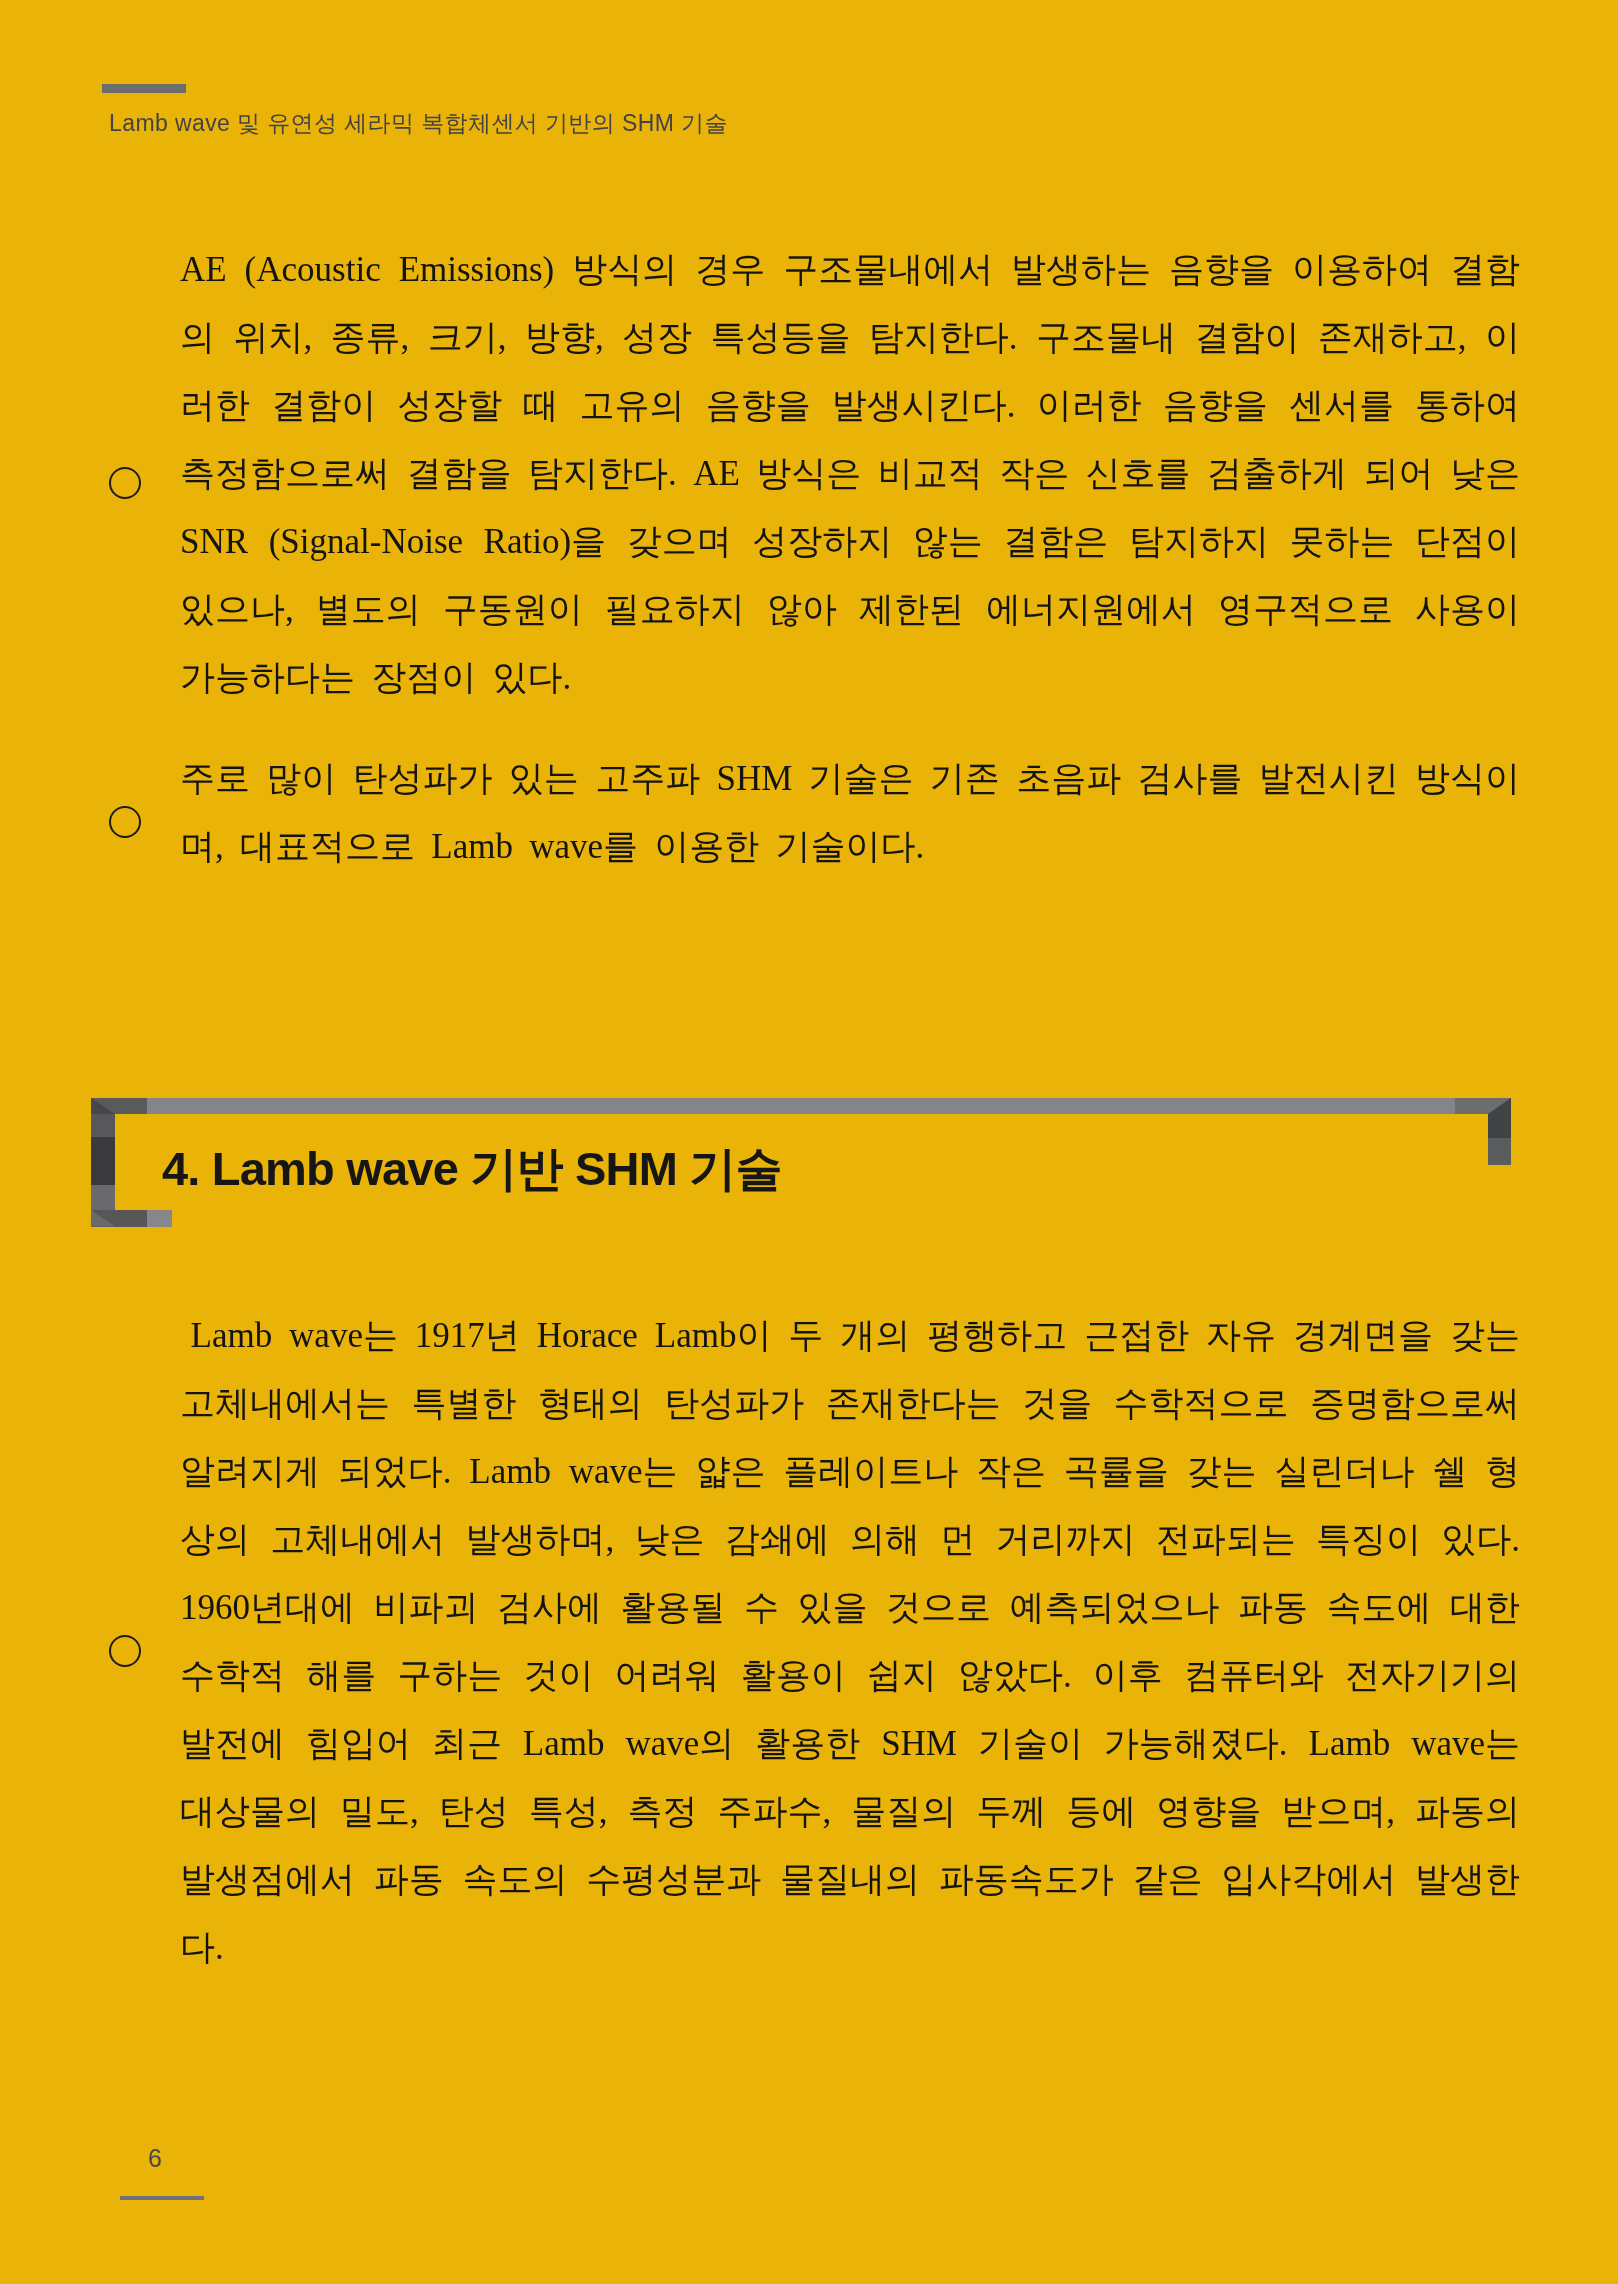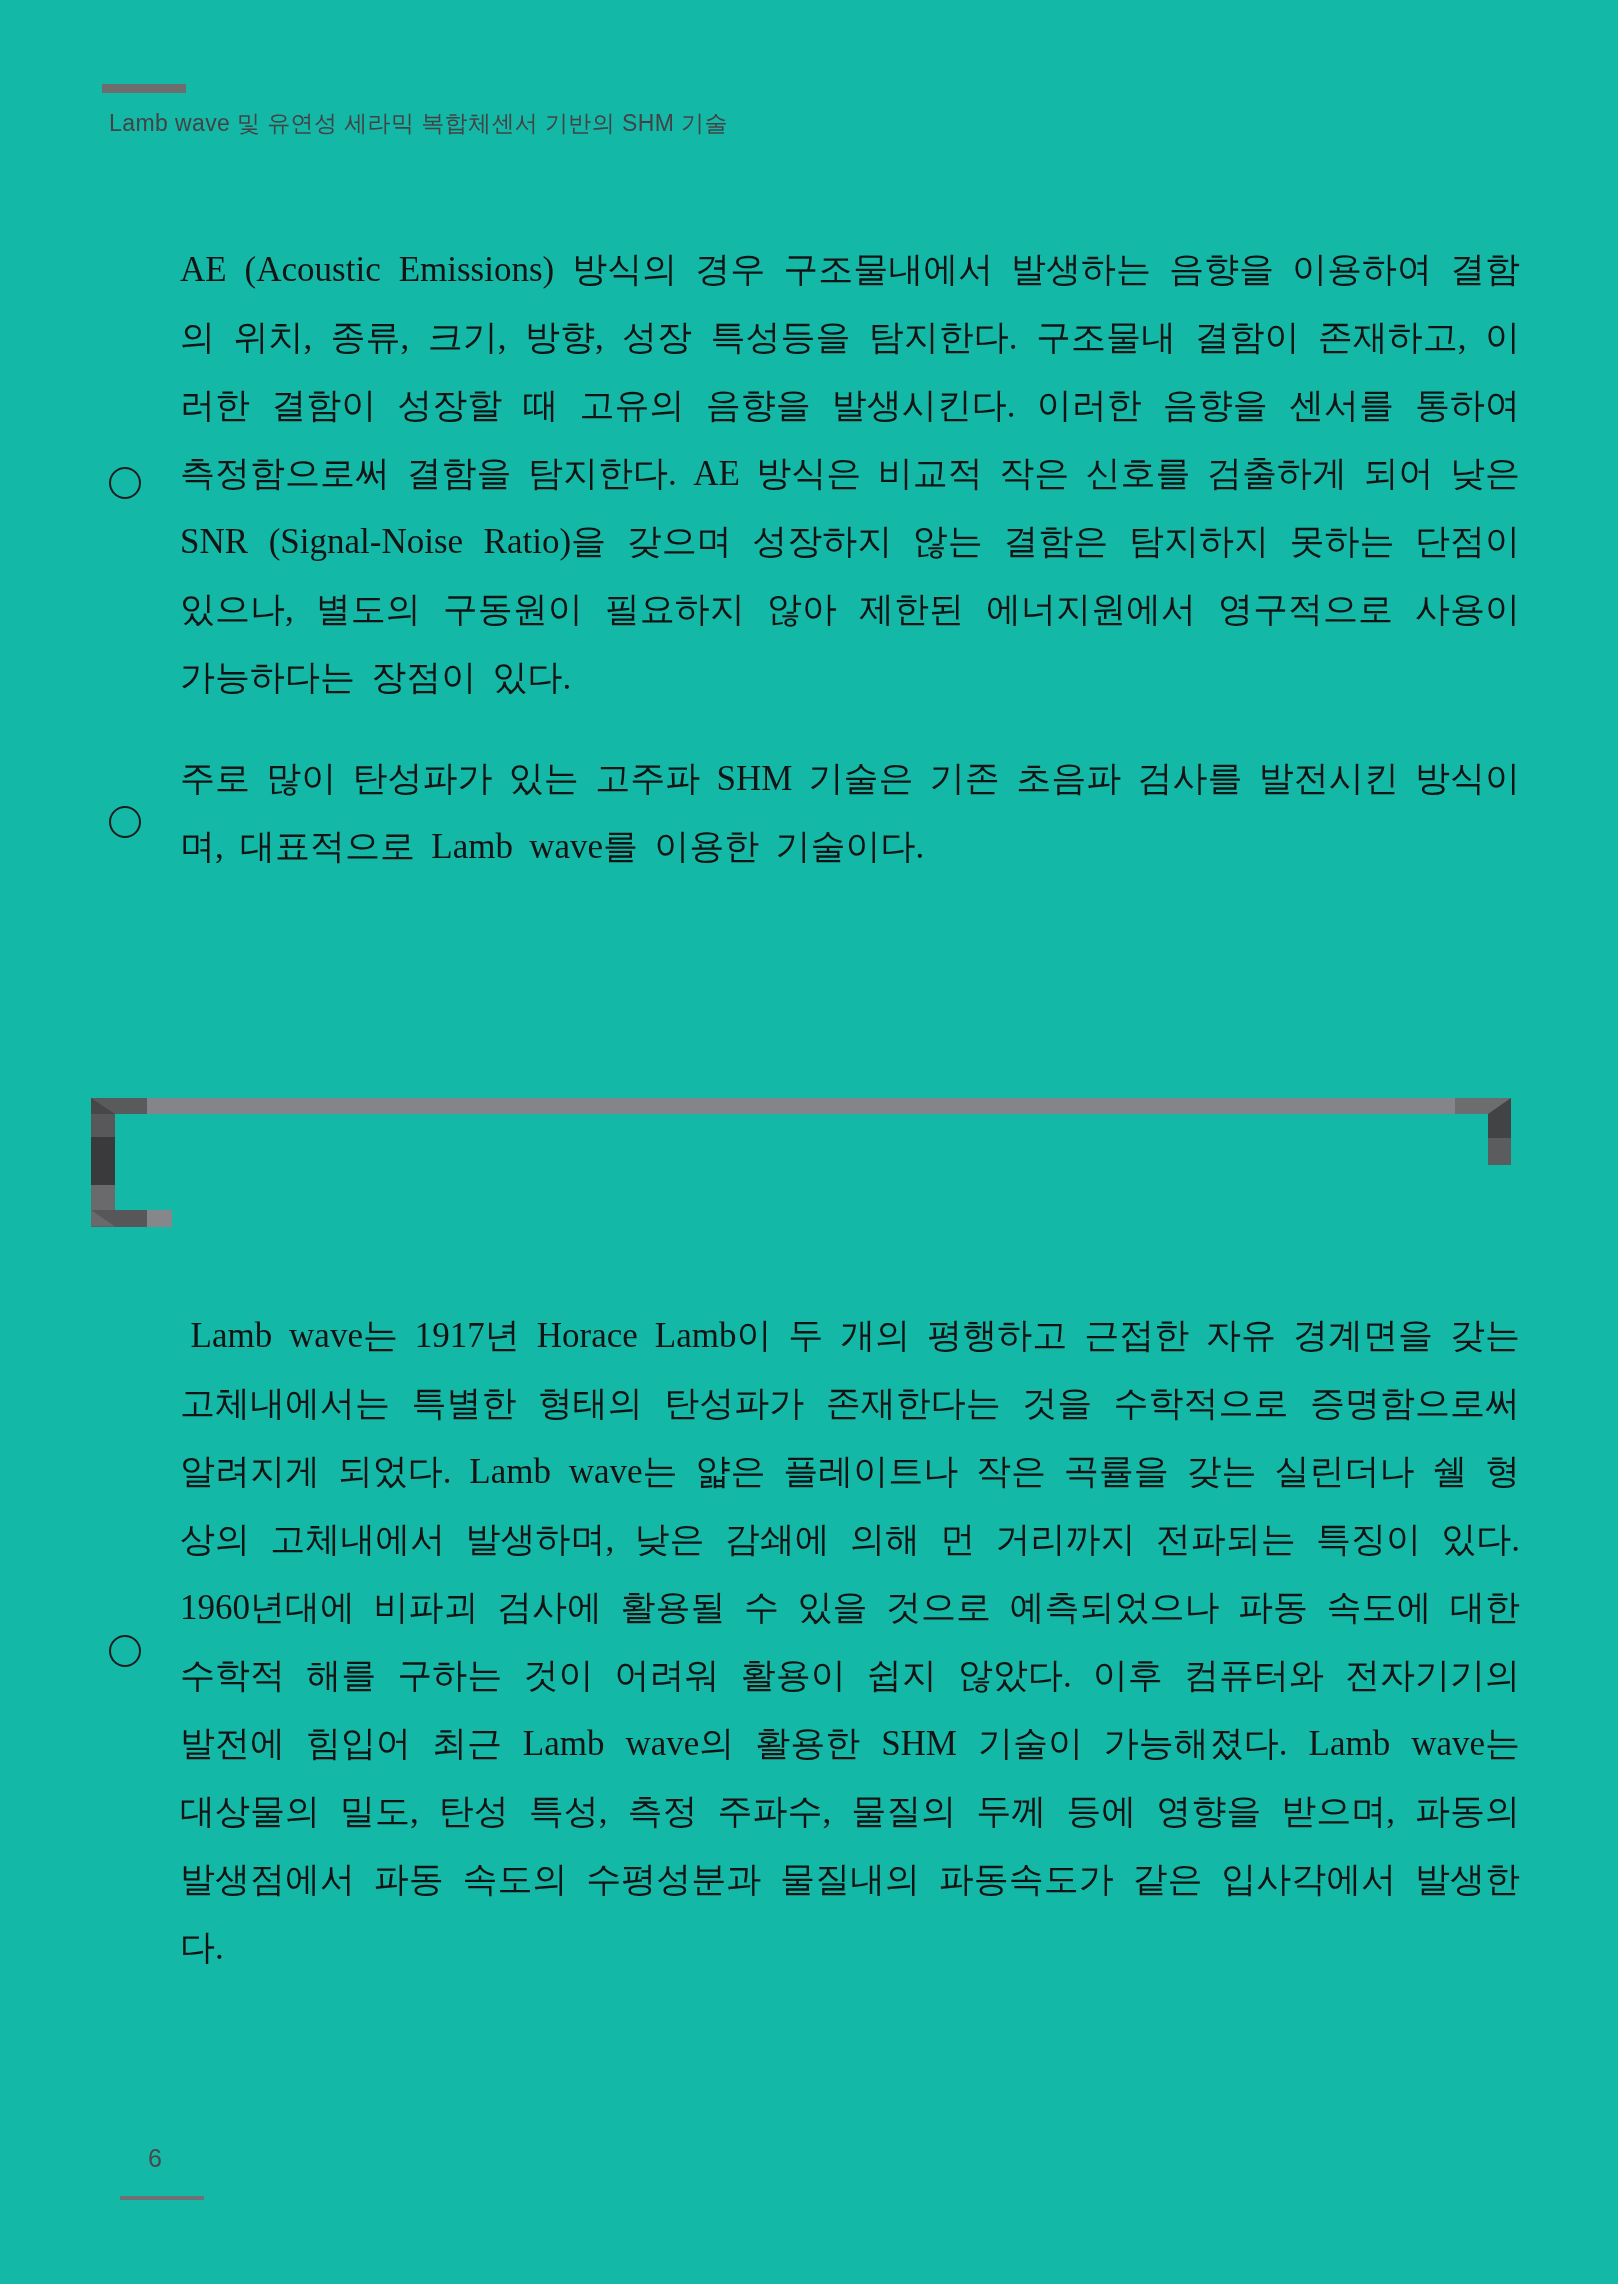--- a/index.html
+++ b/index.html
@@ -1,20 +1,20 @@
 <!DOCTYPE html>
 <html lang="ko" style="font-size:12px"><head>
 <meta charset="utf-8">
 <style>
   html,body { margin:0; padding:0; background:#e8e8e8; }
   .page {
     position:relative;
     width:1618px; height:2284px;
     margin:0 auto;
-    background:#14b8a6;
+    background:#eab308;
     overflow:hidden;
     font-family:"Liberation Serif","DejaVu Serif",serif;
   }
 
   
   .header-accent-bar {
     position:absolute; left:102px; top:84px;
     width:84px; height:9px; background:#6d6d70;
   }
   .header-title {
@@ -117,20 +117,21 @@
     <div class="sf sf-lbar-1"></div>
     <div class="sf sf-lbar-2"></div>
     <div class="sf sf-lbar-3"></div>
     <div class="sf sf-foot"></div>
     <div class="sf sf-foot-bevel"></div>
     <div class="sf sf-foot-tail"></div>
     <div class="sf sf-rbar-1"></div>
     <div class="sf sf-rbar-2"></div>
   </div>
 
+  <h2 class="section-heading">4. Lamb wave 기반 SHM 기술</h2>
 
   <div class="bullet-item" id="para-3">
     <span class="bullet-circle"></span>
     <p class="bullet-text indent-first">Lamb wave는 1917년 Horace Lamb이 두 개의 평행하고 근접한 자유 경계면을 갖는 고체내에서는 특별한 형태의 탄성파가 존재한다는 것을 수학적으로 증명함으로써 알려지게 되었다. Lamb wave는 얇은 플레이트나 작은 곡률을 갖는 실린더나 쉘 형상의 고체내에서 발생하며, 낮은 감쇄에 의해 먼 거리까지 전파되는 특징이 있다. 1960년대에 비파괴 검사에 활용될 수 있을 것으로 예측되었으나 파동 속도에 대한 수학적 해를 구하는 것이 어려워 활용이 쉽지 않았다. 이후 컴퓨터와 전자기기의 발전에 힘입어 최근 Lamb wave의 활용한 SHM 기술이 가능해졌다. Lamb wave는 대상물의 밀도, 탄성 특성, 측정 주파수, 물질의 두께 등에 영향을 받으며, 파동의 발생점에서 파동 속도의 수평성분과 물질내의 파동속도가 같은 입사각에서 발생한다.</p>
   </div>
 
   <div class="page-number">6</div>
   <div class="footer-rule"></div>
 
 </div>

